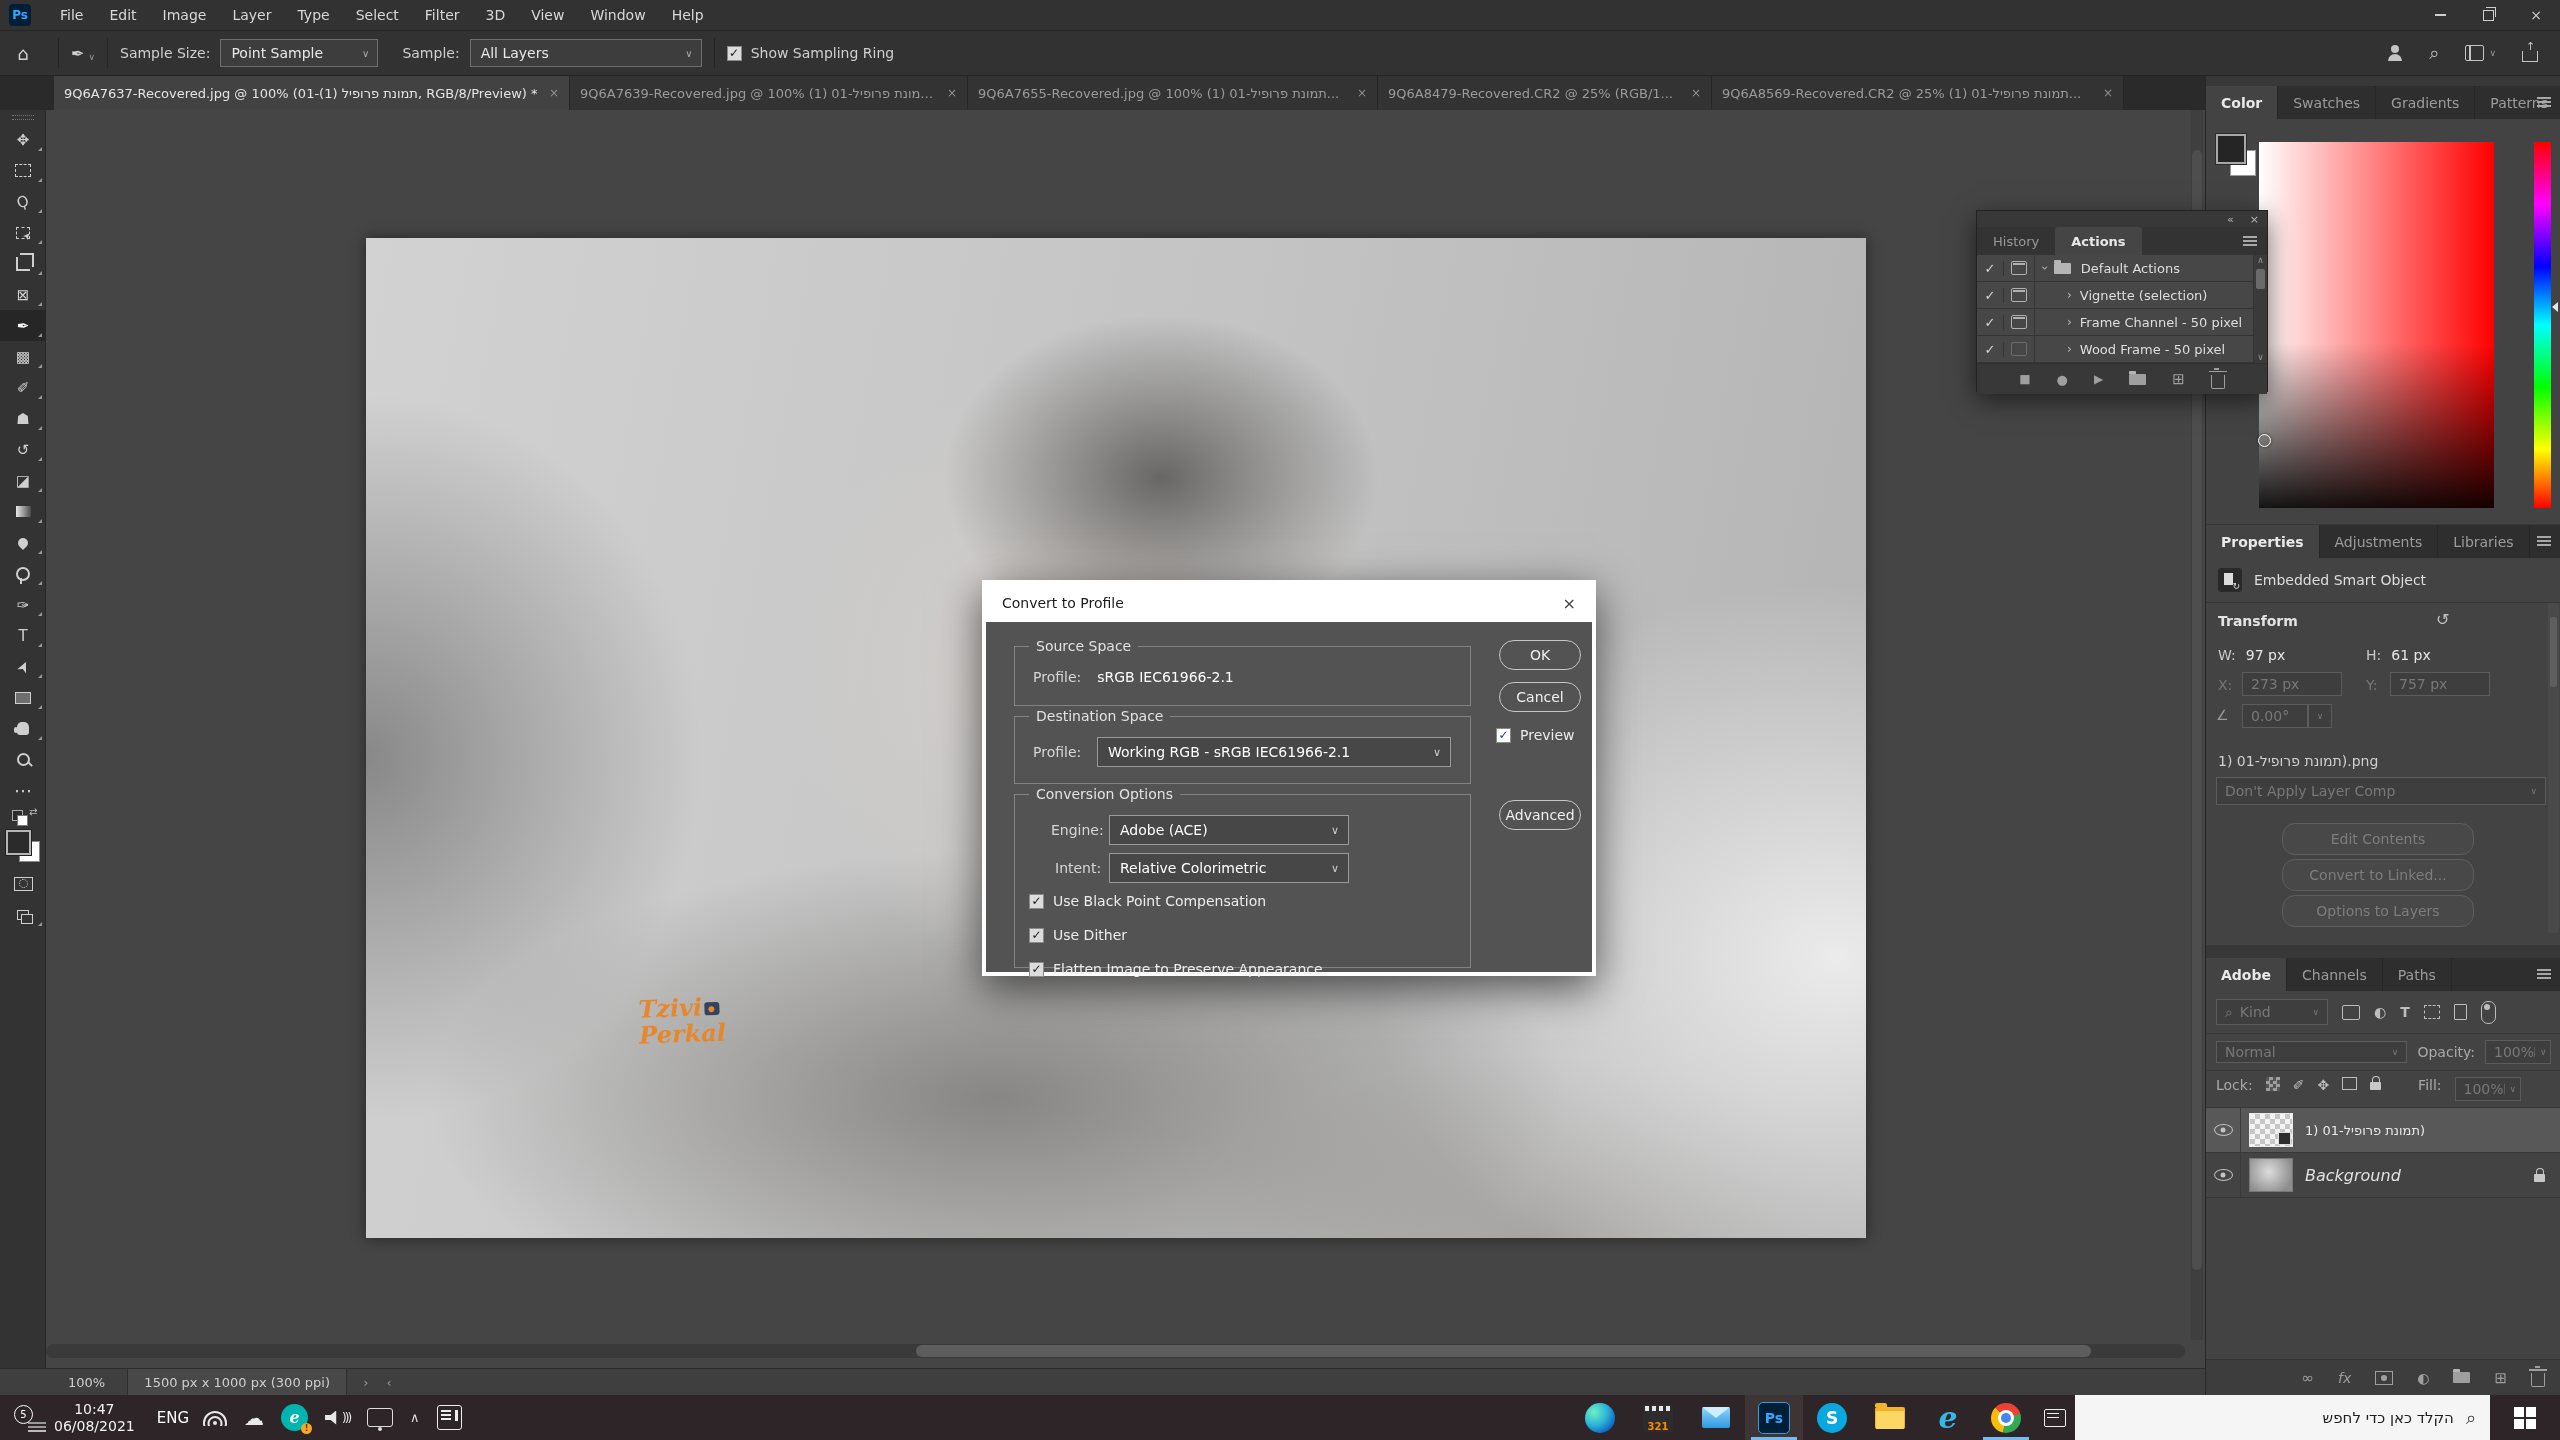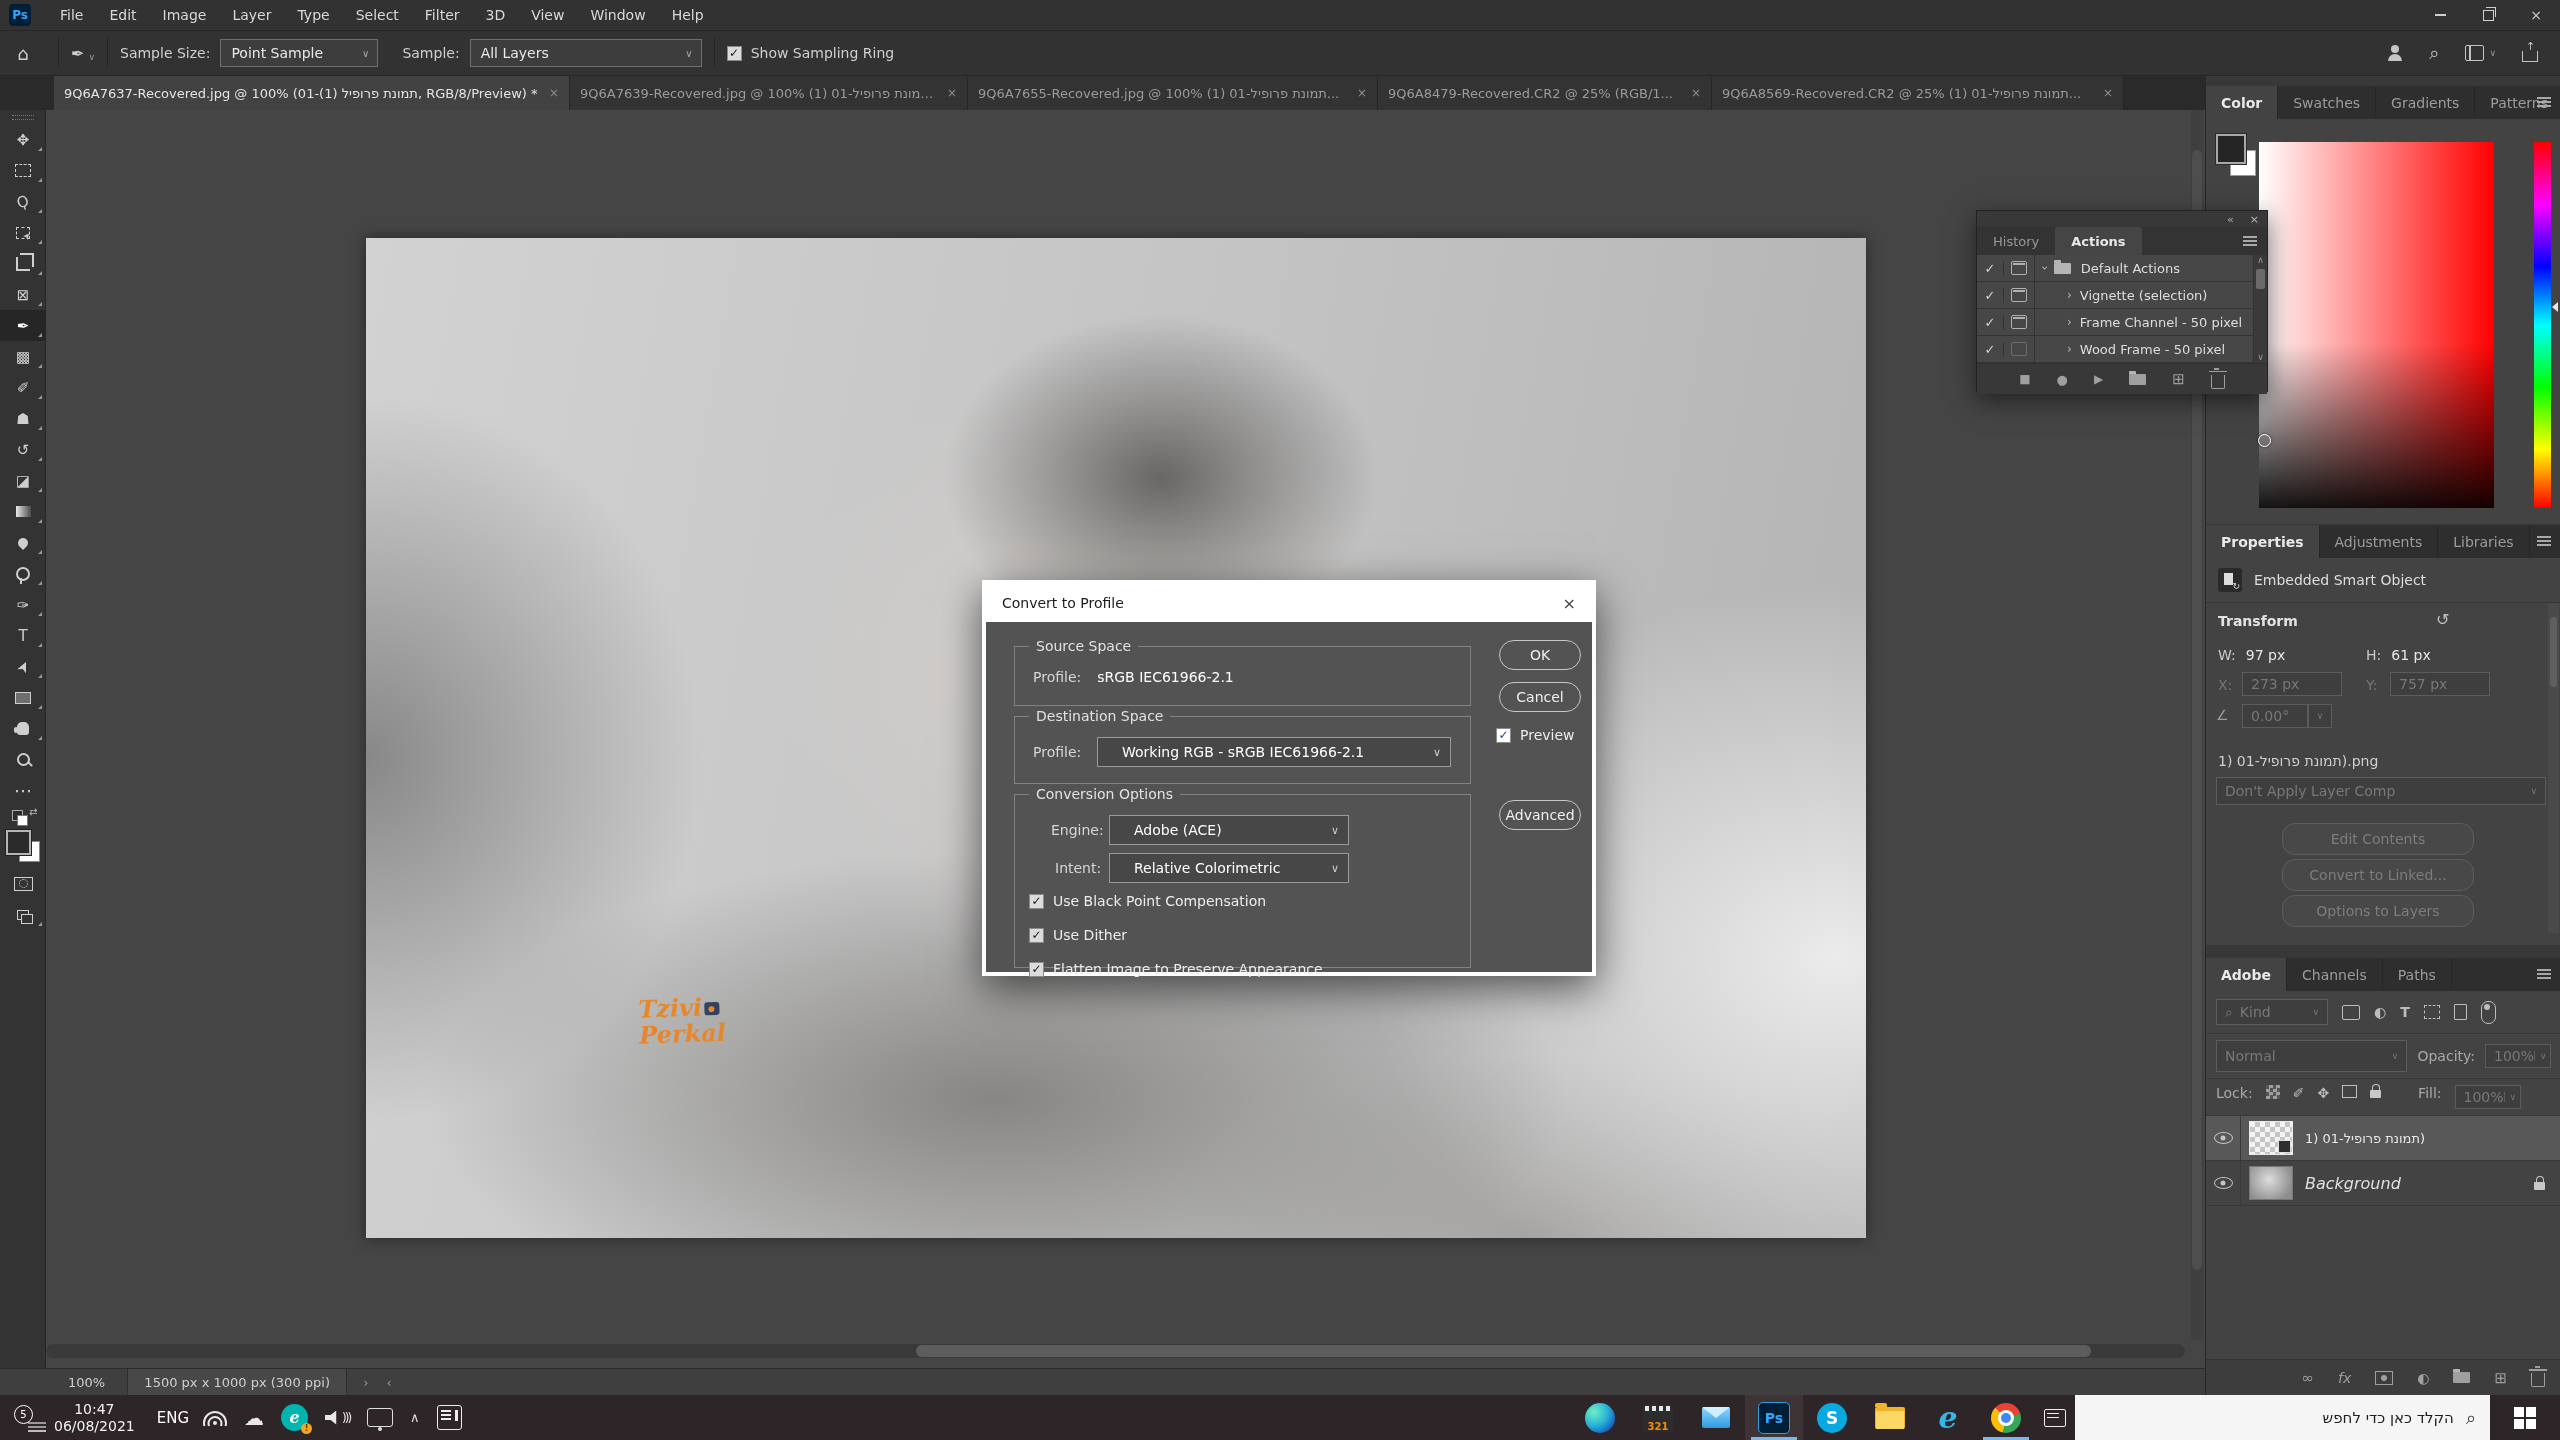--- a/index.html
+++ b/index.html
@@ -107,21 +107,21 @@
   .icon-trash::before{content:"";position:absolute;top:-4px;left:-3px;right:-3px;height:1.5px;background:#9f9f9f}
   .icon-trash::after{content:"";position:absolute;top:-7px;left:2.5px;width:5px;height:2px;background:#9f9f9f}
   
   .dialog{position:absolute;left:982px;top:580px;width:614px;height:396px;background:#535353;border:4px solid #ffffff;box-shadow:0 12px 40px rgba(0,0,0,.6);z-index:40;font-size:14px;box-sizing:border-box}
   .dlg-title{height:38px;background:#fff;color:#1b1b1b;display:flex;align-items:center;padding:0 16px;font-size:14px}
   .dlg-x{margin-left:auto;color:#444;font-size:16px;width:40px;text-align:right}
   .group{position:absolute;border:1px solid #828282;}
   .legend{position:absolute;top:-9px;left:14px;background:#535353;padding:0 7px;color:#e2e2e2}
   .dlbl{color:#d6d6d6}
   .dval{color:#fff}
-  .dlg-dd{background:#474747;border:1px solid #9a9a9a;height:30px;display:flex;align-items:center;padding:0 24px;color:#fff;position:relative;box-sizing:border-box}
+  .dlg-dd{background:#474747;border:1px solid #9a9a9a;height:30px;display:flex;align-items:center;padding:0 10px;color:#fff;position:relative;box-sizing:border-box}
   .dlg-dd::after{content:"∨";position:absolute;right:9px;color:#ccc;font-size:11px}
   .dbtn{position:absolute;width:82px;height:30px;border:1.5px solid #c6c6c6;border-radius:15px;display:flex;align-items:center;justify-content:center;color:#f0f0f0;font-size:14px;box-sizing:border-box}
   .cbrow{position:absolute;display:flex;align-items:center;gap:9px;color:#ececec}
   .cb.blue::before{color:#1e3c8c}
   
   .dock{position:absolute;left:2205px;top:76px;width:355px;height:1319px;background:#383838;border-left:1px solid #272727;box-sizing:border-box}
   .panel{position:absolute;left:0;width:355px;background:#434343}
   .ptabs{height:33px;background:#2e2e2e;display:flex;align-items:stretch;position:relative}
   .ptab{padding:0 15px;display:flex;align-items:center;color:#9c9c9c;font-size:14px;border-right:1px solid #272727}
   .ptab.on{background:#434343;color:#e9e9e9;font-weight:bold}
@@ -555,21 +555,21 @@
           <span style="margin-left:auto;font-size:9px">∨</span>
         </div>
         <span style="width:16px;height:13px;border:1.5px solid #bdbdbd;border-radius:2px;display:inline-block"></span>
         <span style="color:#bdbdbd">◐</span>
         <span style="color:#bdbdbd;font-weight:bold">T</span>
         <span style="width:14px;height:12px;border:1.5px dashed #bdbdbd;display:inline-block"></span>
         <span class="pagei"></span>
         <span class="pill"></span>
       </div>
       <div style="display:flex;align-items:center;padding:6px 10px;border-bottom:1px solid #383838;gap:10px">
-        <div class="disfield" style="width:200px;height:32px">
+        <div class="disfield" style="width:200px;height:22px">
           <span>Normal</span>
             <span style="margin-left:auto;font-size:9px">∨</span>
         </div>
         <span style="color:#a9a9a9">Opacity:</span>
         <div class="disfield" style="width:66px;height:24px">
           <span>100%</span>
             <span style="margin-left:auto;font-size:9px;border-left:1px solid #5c5c5c;padding-left:5px">∨</span>
         </div>
       </div>
       <div style="display:flex;align-items:flex-start;padding:6px 10px;border-bottom:1px solid #383838;gap:13px">

